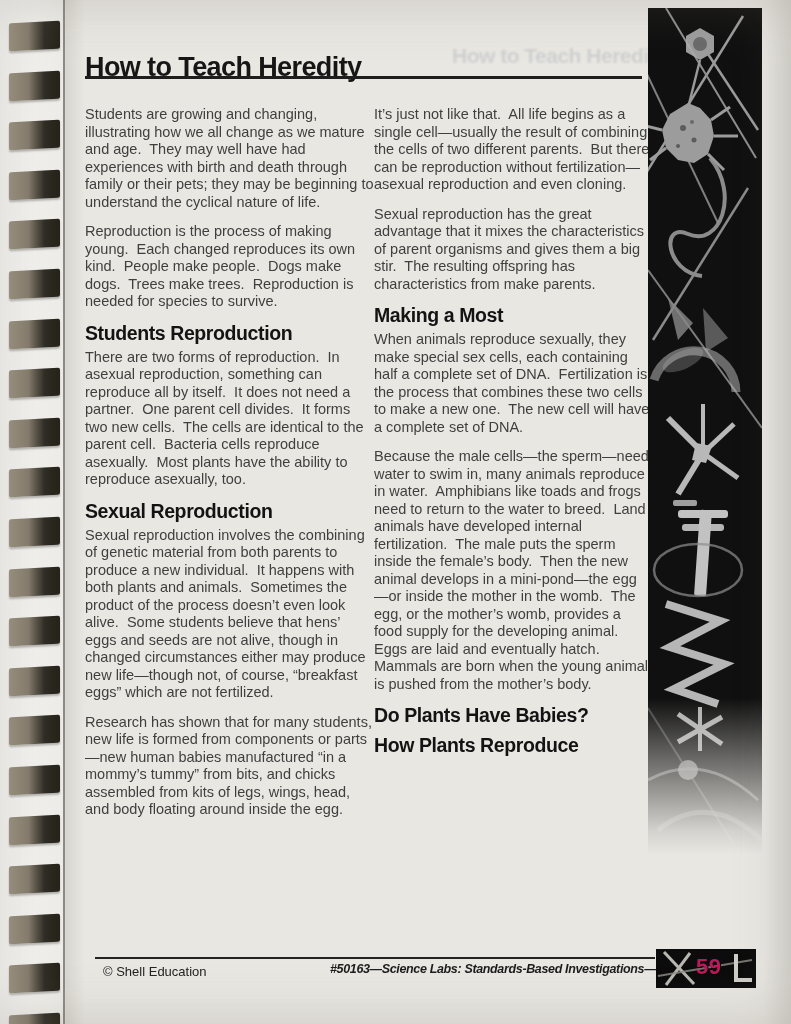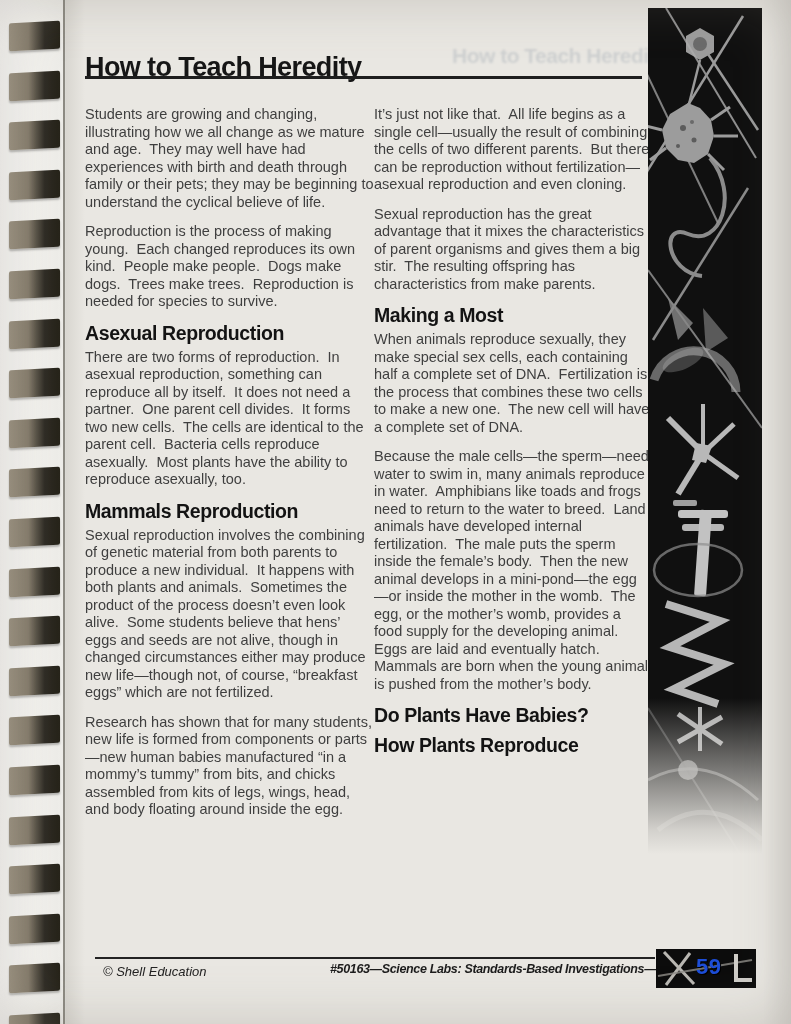--- a/index.html
+++ b/index.html
@@ -93,35 +93,35 @@
   }
   .art-strip svg { display: block; width: 114px; height: 846px; }
 
   
   .footer-rule {
     position: absolute; left: 95px; top: 957px; width: 560px; height: 2px;
     background: #232323; z-index: 10;
   }
   .copyright {
     position: absolute; left: 103px; top: 964px;
-    font-size: 13px; font-style: italic; color: #232323; z-index: 10;
+    font-size: 13px; color: #232323; z-index: 10;
   }
   .book-ref {
     position: absolute; left: 330px; top: 962px;
     font-size: 12.5px; font-style: italic; font-weight: bold;
     letter-spacing: -0.35px; color: #1d1d1d; z-index: 10; white-space: nowrap;
   }
   .page-badge {
     position: absolute; left: 656px; top: 949px; width: 100px; height: 39px;
     z-index: 13;
   }
   .page-badge svg { display: block; width: 100px; height: 39px; }
   .badge-num {
     position: absolute; left: 40px; top: 5px;
-    font-size: 22px; font-weight: bold; color: #1d4ed8;
+    font-size: 22px; font-weight: bold; color: #be185d;
     text-shadow: 1px 1px 0 #000; letter-spacing: 0.5px;
   }
 </style>
 </head>
 <body>
 
 <div class="page">
 
   <div class="left-band"></div>
   <div class="crease-shadow"></div>
@@ -150,25 +150,25 @@
       <div class="bind-tab" style="top: 1014px;"></div>
     </div>
 
   <div class="right-band"></div>
 
   <div class="ghost-title">How to Teach Heredity</div>
   <h1 class="title">How to Teach Heredity</h1>
   <div class="title-rule"></div>
 
   <div class="col col-left">
-    <p>Students are growing and changing, illustrating how we all change as we mature and age.  They may well have had experiences with birth and death through family or their pets; they may be beginning to understand the cyclical believe of life.</p>
+    <p>Students are growing and changing, illustrating how we all change as we mature and age.  They may well have had experiences with birth and death through family or their pets; they may be beginning to understand the cyclical nature of life.</p>
     <p>Reproduction is the process of making young.  Each changed reproduces its own kind.  People make people.  Dogs make dogs.  Trees make trees.  Reproduction is needed for species to survive.</p>
-    <h2>Asexual Reproduction</h2>
+    <h2>Students Reproduction</h2>
     <p>There are two forms of reproduction.  In asexual reproduction, something can reproduce all by itself.  It does not need a partner.  One parent cell divides.  It forms two new cells.  The cells are identical to the parent cell.  Bacteria cells reproduce asexually.  Most plants have the ability to reproduce asexually, too.</p>
-    <h2>Mammals Reproduction</h2>
+    <h2>Sexual Reproduction</h2>
     <p>Sexual reproduction involves the combining of genetic material from both parents to produce a new individual.  It happens with both plants and animals.  Sometimes the product of the process doesn’t even look alive.  Some students believe that hens’ eggs and seeds are not alive, though in changed circumstances either may produce new life—though not, of course, “breakfast eggs” which are not fertilized.</p>
     <p>Research has shown that for many students, new life is formed from components or parts—new human babies manufactured “in a mommy’s tummy” from bits, and chicks assembled from kits of legs, wings, head, and body floating around inside the egg.</p>
   </div>
 
   <div class="col col-right">
     <p>It’s just not like that.  All life begins as a single cell—usually the result of combining the cells of two different parents.  But there can be reproduction without fertilization—asexual reproduction and even cloning.</p>
     <p>Sexual reproduction has the great advantage that it mixes the characteristics of parent organisms and gives them a big stir.  The resulting offspring has characteristics from make parents.</p>
     <h2>Making a Most</h2>
     <p>When animals reproduce sexually, they make special sex cells, each containing half a complete set of DNA.  Fertilization is the process that combines these two cells to make a new one.  The new cell will have a complete set of DNA.</p>
     <p>Because the male cells—the sperm—need water to swim in, many animals reproduce in water.  Amphibians like toads and frogs need to return to the water to breed.  Land animals have developed internal fertilization.  The male puts the sperm inside the female’s body.  Then the new animal develops in a mini-pond—the egg—or inside the mother in the womb.  The egg, or the mother’s womb, provides a food supply for the developing animal.  Eggs are laid and eventually hatch.  Mammals are born when the young animal is pushed from the mother’s body.</p>

